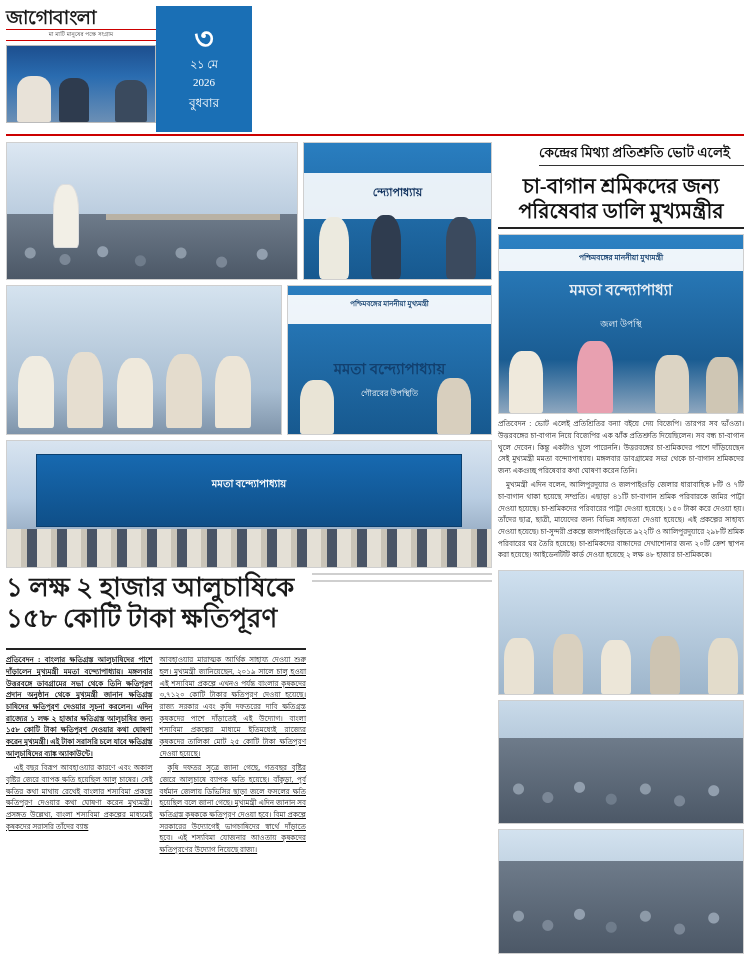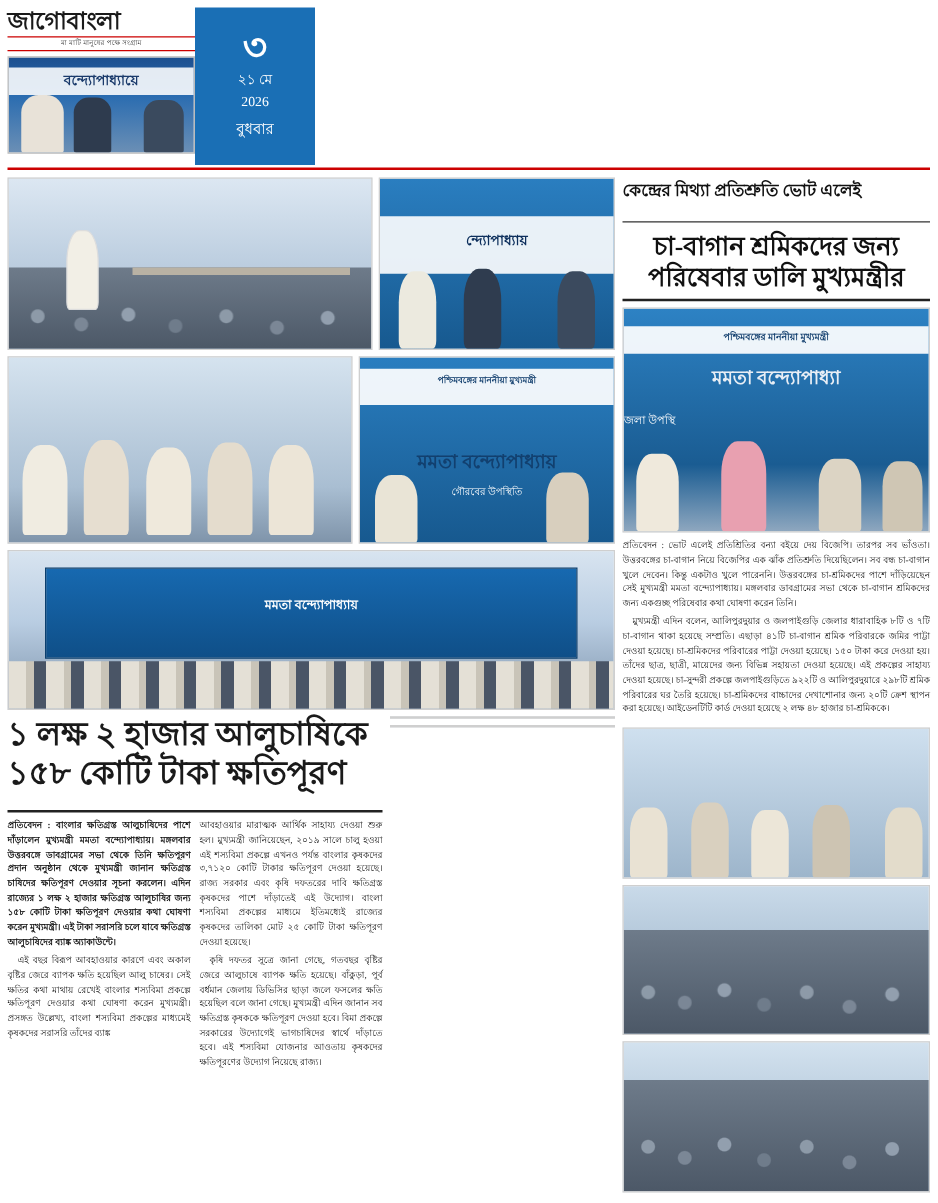--- a/index.html
+++ b/index.html
@@ -212,21 +212,21 @@
     color: #1a1a1a;
     line-height: 1.18;
     border-bottom: 2px solid #222;
     padding-bottom: 14px;
   }
 
   
   .kicker {
     font-family:"Liberation Serif", serif;
     font-weight:bold; font-size:13.5px; color:#111;
-    border-bottom:1px solid #333; padding-bottom:12px;
+    border-bottom:1px solid #333; padding-bottom:0;margin-left:41px;
   }
   .rhead {
     font-family:"Liberation Serif", serif;
     font-weight:bold; font-size:20.5px; color:#111;
     line-height:1.2; text-align:center; padding:3px 0 4px;
     border-bottom:2px solid #222;
   }
   .rphoto { height: 180px; }
 
   
@@ -234,21 +234,21 @@
     font-size: 7.2px;
     line-height: 1.62;
     color: #111;
     text-align: justify;
     font-family: "Liberation Serif", serif;
   }
   .body p { margin-bottom: 3px; text-indent: 8px; }
   .body p.first { text-indent: 0; }
   .lede { font-weight: bold; }
 
-  .cols2 { display:flex; gap:7px; }
+  .cols2 { display:flex; gap:7px;text-decoration:underline; }
   .cols2 > div { flex:1; }
 
   
   .bottom-left { display:flex; gap:6px; flex:1; }
   .bl-text { width: 300px; display:flex; flex-direction:column; }
   .bl-photo { flex:1; }
 
   .small-photo-grid { display:flex; flex-direction:column; gap:5px; flex:1; }
 
   .photo-label {
@@ -269,21 +269,20 @@
 </head>
 <body>
 
 <div class="page">
 
   <div class="masthead">
     <div class="mh-left">
       <div class="mh-logo">জাগোবাংলা</div>
       <div class="mh-tagline">মা মাটি মানুষের পক্ষে সংগ্রাম</div>
       <div class="mh-thumb">
-        <div class="band">বন্দ্যোপাধ্যায়ে</div>
         <div class="fig"></div>
         <div class="fig2"></div>
         <div class="fig3"></div>
       </div>
     </div>
 
 
     <div class="mh-right">
       <div class="pageno">৩</div>
       <div class="dline">২১ মে</div>
@@ -384,21 +383,21 @@
 
     <div class="col-right">
       <div class="kicker">কেন্দ্রের মিথ্যা প্রতিশ্রুতি ভোট এলেই</div>
       <div class="rhead">চা-বাগান শ্রমিকদের জন্য পরিষেবার ডালি মুখ্যমন্ত্রীর</div>
 
       <div class="ph rphoto">
         <div class="blue-bg" style="background:linear-gradient(180deg,#2d82c4,#1a5c92 70%,#8ea7bf)"></div>
         <div style="position:absolute;left:0;right:0;top:8%;height:12%;background:rgba(255,255,255,.92);"></div>
         <div style="position:absolute;left:0;right:0;top:9.5%;text-align:center;font-size:7.5px;color:#14406f;font-weight:bold;font-family:'Liberation Serif',serif;">পশ্চিমবঙ্গের মাননীয়া মুখ্যমন্ত্রী</div>
         <div style="position:absolute;left:0;right:0;top:24%;text-align:center;font-size:15px;color:#e8eef5;font-weight:bold;font-family:'Liberation Serif',serif;">মমতা বন্দ্যোপাধ্যা</div>
-        <div style="position:absolute;left:0;right:0;top:46%;font-size:9px;color:#fff;font-family:'Liberation Serif',serif;">জলা  উপস্থি</div>
+        <div style="position:absolute;left:0;right:0;top:46%;text-align:center;font-size:9px;color:#fff;font-family:'Liberation Serif',serif;">জলা  উপস্থি</div>
         <div style="position:absolute;left:4%;bottom:0;width:34px;height:62px;background:#efe9dc;border-radius:36% 36% 6% 6%;"></div>
         <div style="position:absolute;left:32%;bottom:0;width:36px;height:72px;background:#e8a0b0;border-radius:36% 36% 6% 6%;"></div>
         <div style="position:absolute;right:22%;bottom:0;width:34px;height:58px;background:#dcd4c4;border-radius:36% 36% 6% 6%;"></div>
         <div style="position:absolute;right:2%;bottom:0;width:32px;height:56px;background:#cfc6b4;border-radius:36% 36% 6% 6%;"></div>
       </div>
 
       <div class="body" style="flex:0 0 auto;">
         <p class="first">প্রতিবেদন : ভোট এলেই প্রতিশ্রিতির বন্যা বইয়ে দেয় বিজেপি। তারপর সব ভাঁওতা। উত্তরবঙ্গের চা-বাগান নিয়ে বিজেপির এক ঝাঁক প্রতিশ্রুতি দিয়েছিলেন। সব বন্ধ চা-বাগান খুলে দেবেন। কিন্তু একটাও খুলে পারেননি। উত্তরবঙ্গের চা-শ্রমিকদের পাশে দাঁড়িয়েছেন সেই মুখ্যমন্ত্রী মমতা বন্দ্যোপাধ্যায়। মঙ্গলবার ডাবগ্রামের সভা থেকে চা-বাগান শ্রমিকদের জন্য একগুচ্ছ পরিষেবার কথা ঘোষণা করেন তিনি।</p>
         <p>মুখ্যমন্ত্রী এদিন বলেন, আলিপুরদুয়ার ও জলপাইগুড়ি জেলার ধারাবাহিক ৮টি ও ৭টি চা-বাগান থাকা হয়েছে সম্প্রতি। এছাড়া ৪১টি চা-বাগান শ্রমিক পরিবারকে জমির পাট্টা দেওয়া হয়েছে। চা-শ্রমিকদের পরিবারের পাট্টা দেওয়া হয়েছে। ১৫০ টাকা করে দেওয়া হয়। তাঁদের ছাত্র, ছাত্রী, মায়েদের জন্য বিভিন্ন সহায়তা দেওয়া হয়েছে। এই প্রকল্পের সাহায্য দেওয়া হয়েছে। চা-সুন্দরী প্রকল্পে জলপাইগুড়িতে ৯২২টি ও আলিপুরদুয়ারে ২৯৮টি শ্রমিক পরিবারের ঘর তৈরি হয়েছে। চা-শ্রমিকদের বাচ্চাদের দেখাশোনার জন্য ২০টি ক্রেশ স্থাপন করা হয়েছে। আইডেনটিটি কার্ড দেওয়া হয়েছে ২ লক্ষ ৪৮ হাজার চা-শ্রমিককে।</p>
       </div>

